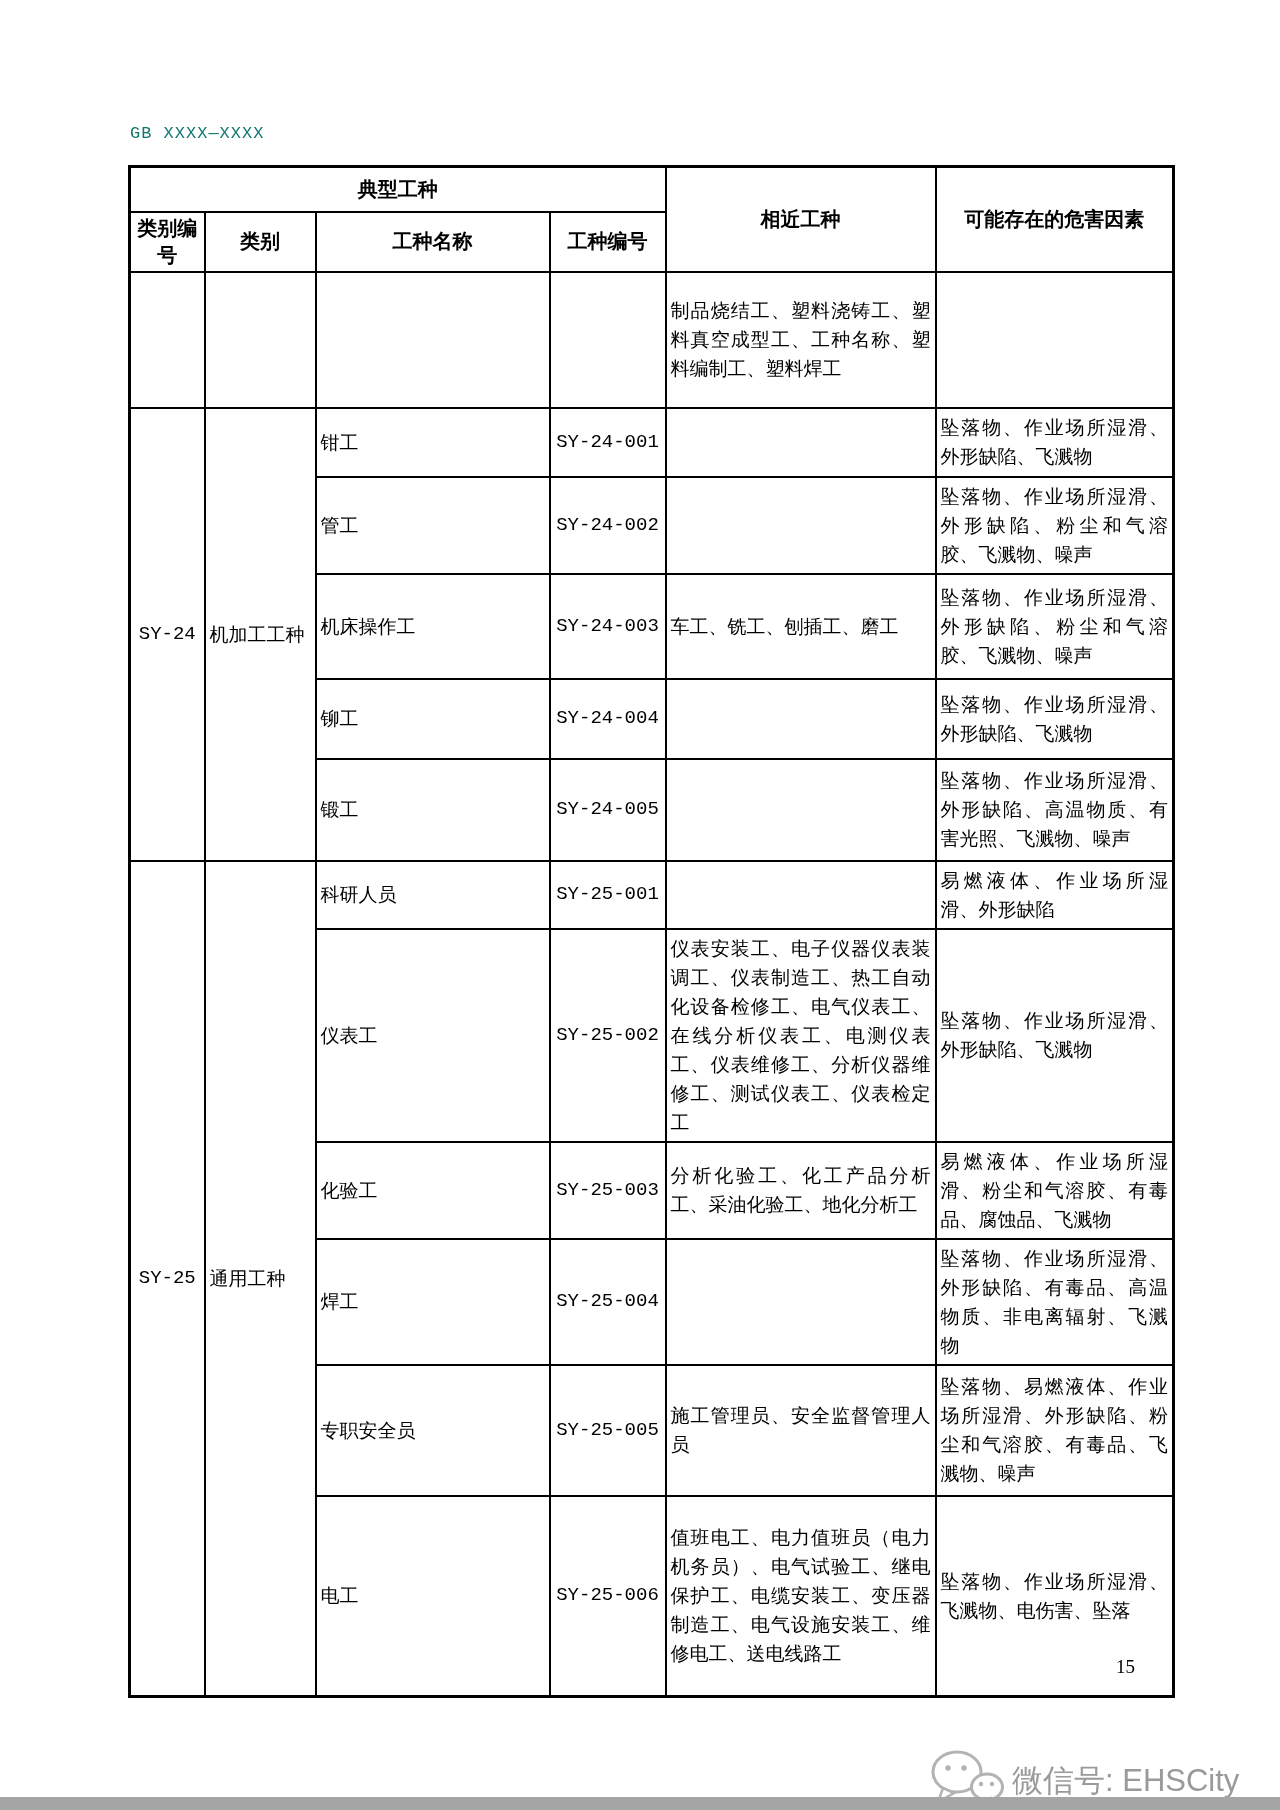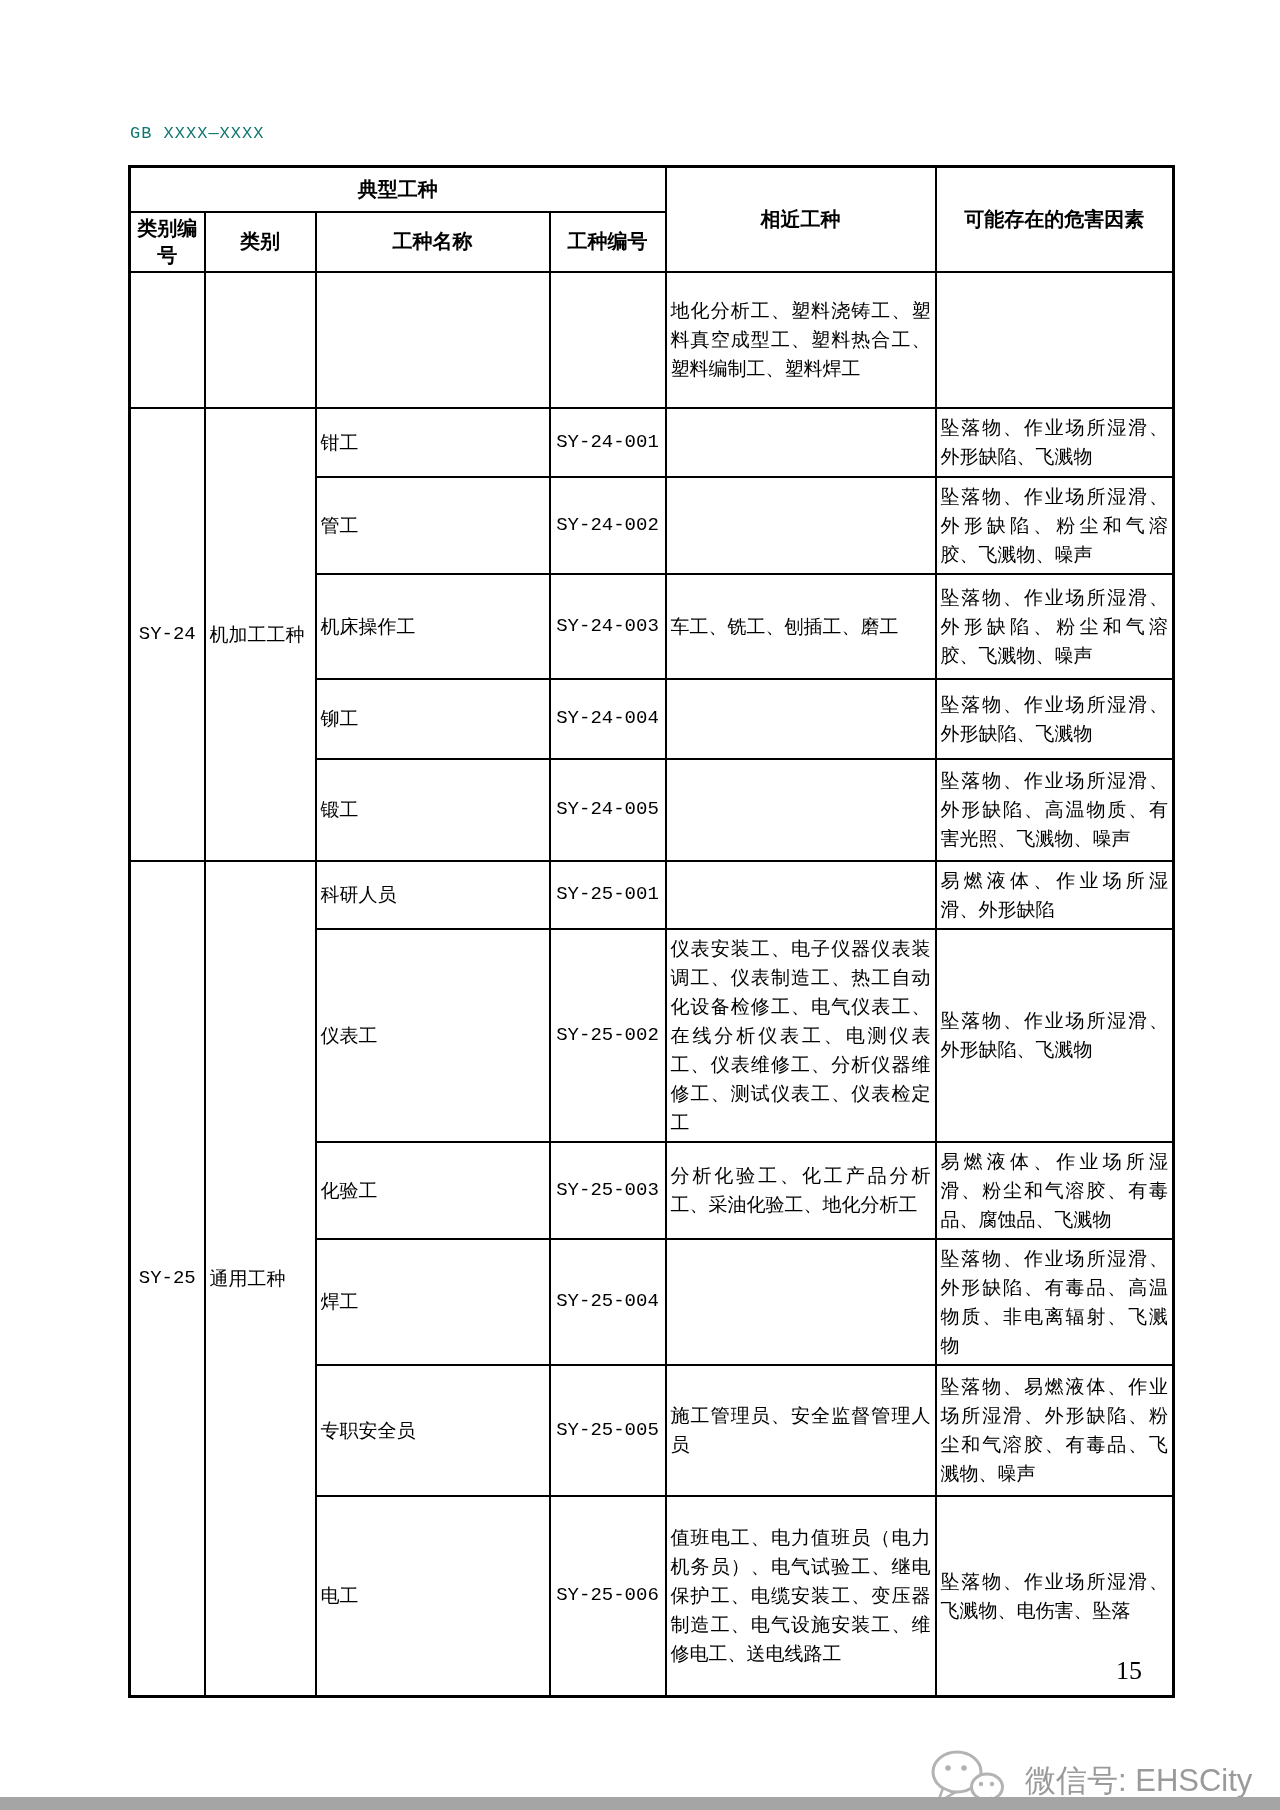--- a/index.html
+++ b/index.html
@@ -35,30 +35,29 @@
     padding:2px 4px;
   }
   .center{text-align:left;}
   .just{text-align:justify;text-justify:inter-ideograph;padding:8px 4px;}
   .code{
     font-family:"Liberation Mono","DejaVu Sans Mono",monospace;
     font-size:17px;letter-spacing:0px;text-align:center;
   }
   .page-number{
     position:absolute;left:1116px;top:1656px;
-    font-size:26px;font-family:"Liberation Serif","DejaVu Serif",serif;
+    font-size:19px;font-family:"Liberation Serif","DejaVu Serif",serif;
   }
   .footer{
     position:absolute;left:930px;top:1748px;
     display:flex;align-items:center;gap:8px;
   }
   .wechat-label{
     font-size:31px;color:#9a9a9a;
     font-family:"Liberation Sans","DejaVu Sans",sans-serif;
-    margin-left:13px;
   }
   .bottom-bar{
     position:absolute;left:0;bottom:0;width:1280px;height:13px;
     background:#a5a5a5;
   }
 </style>
 </head>
 <body>
 
 <div class="page">
@@ -85,21 +84,21 @@
       <th>类别</th>
       <th>工种名称</th>
       <th>工种编号</th>
     </tr>
 
     <tr style="height:136px">
       <td></td>
       <td></td>
       <td></td>
       <td></td>
-      <td class="just">地化分析工、塑料浇铸工、塑料真空成型工、塑料热合工、塑料编制工、塑料焊工</td>
+      <td class="just">制品烧结工、塑料浇铸工、塑料真空成型工、工种名称、塑料编制工、塑料焊工</td>
       <td></td>
     </tr>
 
     <tr style="height:69px">
       <td class="code" rowspan="5">SY-24</td>
       <td class="center" rowspan="5">机加工工种</td>
       <td class="center">钳工</td>
       <td class="code">SY-24-001</td>
       <td></td>
       <td class="just">坠落物、作业场所湿滑、外形缺陷、飞溅物</td>

